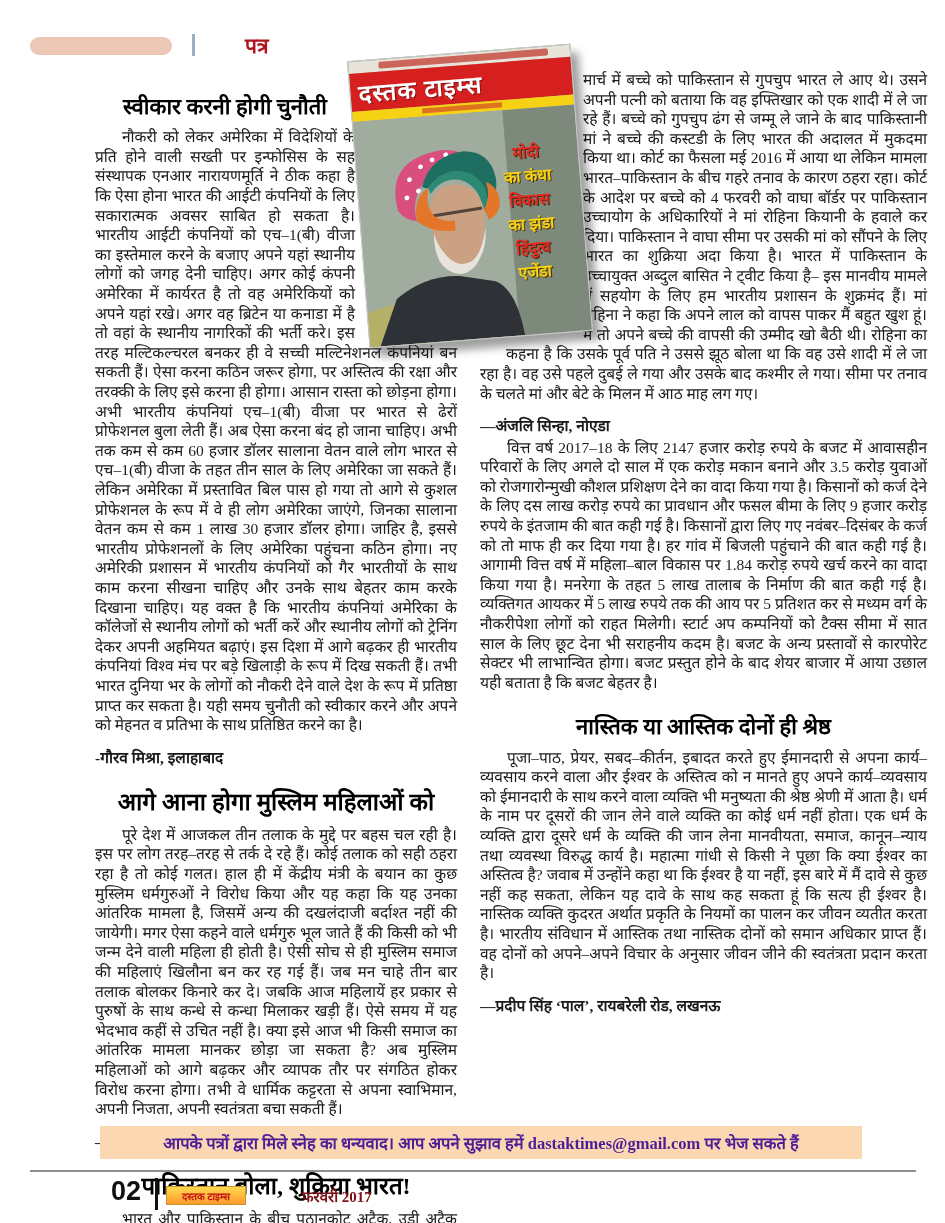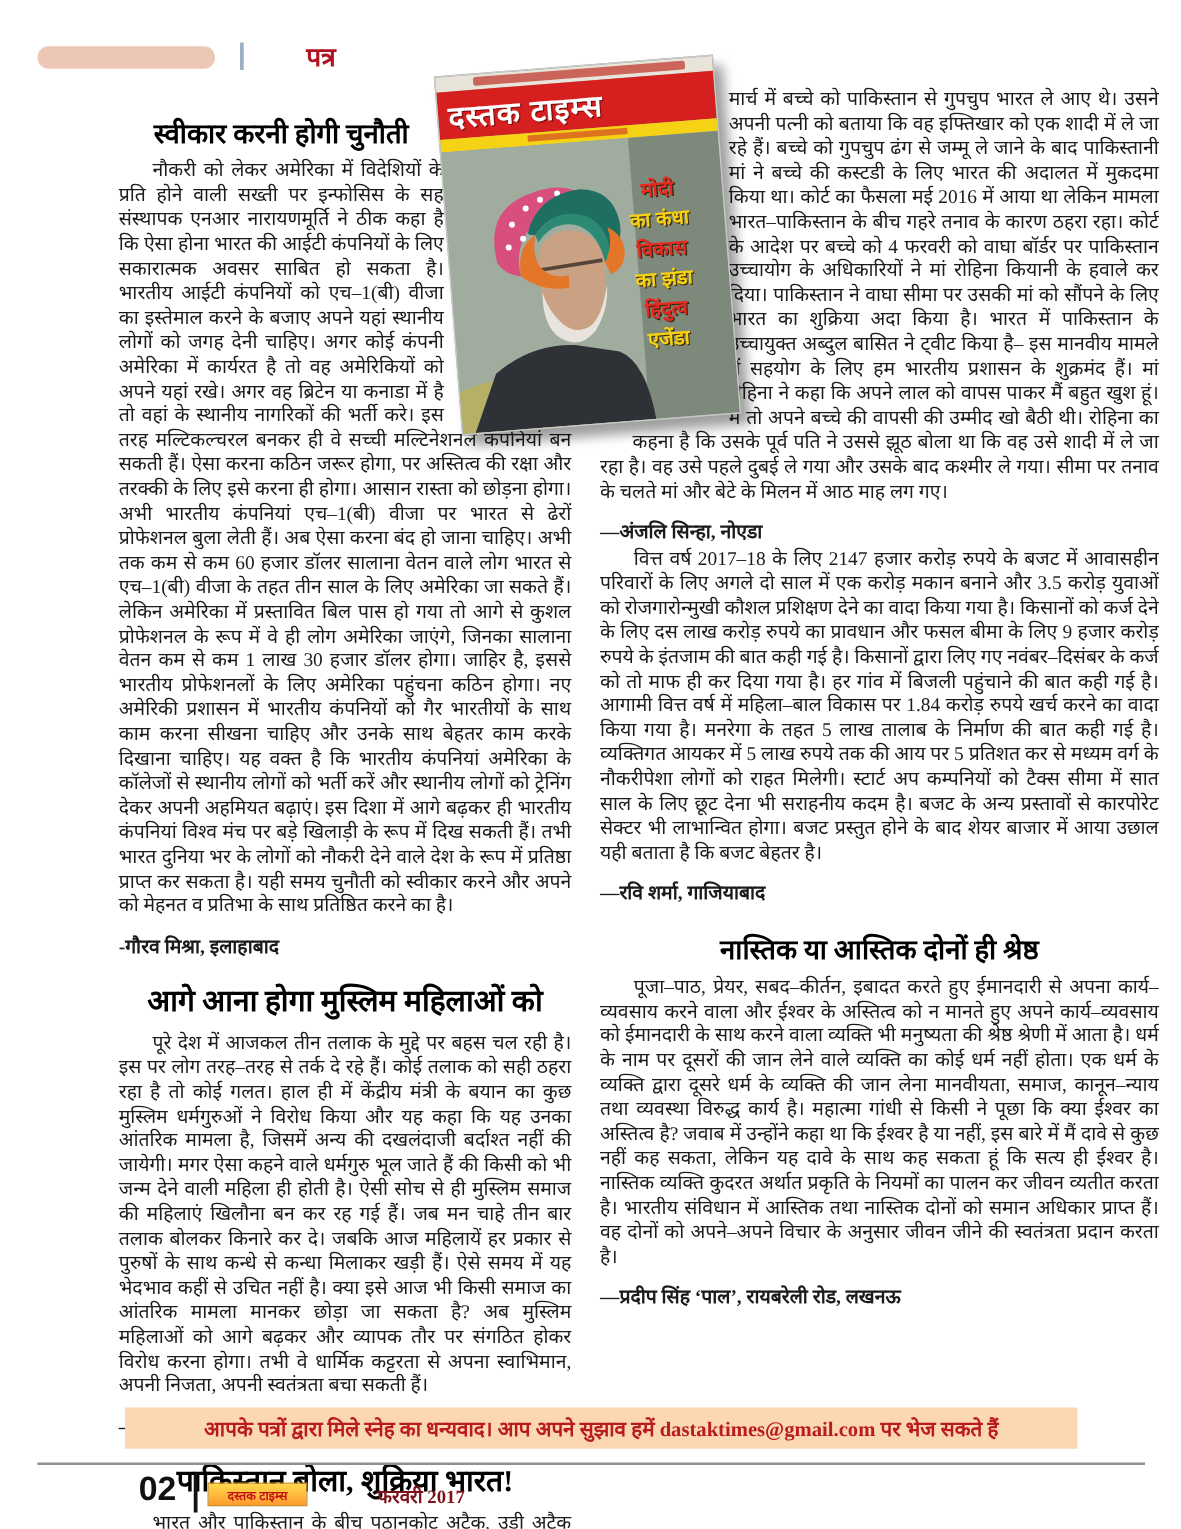--- a/index.html
+++ b/index.html
@@ -46,21 +46,21 @@
   .mast-strip-txt{position:absolute;left:70px;top:2px;width:80px;height:5px;background:#cf3326;opacity:.6;}
   .cov-art{position:absolute;left:0;top:60px;width:222px;height:226px;}
   .cov-headline{position:absolute;right:10px;top:92px;width:84px;text-align:center;
     font-family:"Liberation Sans","DejaVu Sans",sans-serif;
     font-weight:bold;font-size:16px;line-height:24px;}
   .cov-headline .red{color:#e52a21;text-shadow:1px 1px 0 #3a2a10;}
   .cov-headline .yellow{color:#f6d214;text-shadow:1px 1px 0 #4a3208;}
   
   .thanks{position:absolute;left:100px;top:1126px;width:762px;height:33px;background:#fbd7b2;
     display:flex;align-items:center;justify-content:center;
-    font-size:16.5px;font-weight:bold;color:#b91c1c;}
+    font-size:16.5px;font-weight:bold;color:#4c1d95;}
   
   .rule{position:absolute;left:30px;top:1170px;width:886px;height:2px;background:#8f8f8f;}
   .pageno{position:absolute;left:111px;top:1176px;font-family:"Liberation Sans","DejaVu Sans",sans-serif;
     font-size:27px;font-weight:900;color:#111;}
   .pagebar{position:absolute;left:155px;top:1178px;width:3px;height:32px;background:#111;}
   .mini-logo{position:absolute;left:166px;top:1186px;width:78px;height:17px;
     background:linear-gradient(180deg,#ffd94d 0%,#ffb53a 60%,#ff9a2e 100%);
     border:1px solid #c9922a;display:flex;align-items:center;justify-content:center;
     font-family:"Liberation Sans","DejaVu Sans",sans-serif;
     font-size:10px;font-weight:bold;color:#c31414;white-space:nowrap;overflow:hidden;}
@@ -84,21 +84,20 @@
   <h2 class="ltr t3">पाकिस्तान बोला, शुक्रिया भारत!</h2>
   <p class="body">भारत और पाकिस्तान के बीच पठानकोट अटैक, उड़ी अटैक और सर्जिकल स्ट्राइक के बाद गहरा तनाव का खामियाजा पांच साल के नन्हें इफ्तिखार को भुगतना पड़ा, जो 8 महीने बाद अपनी मां से मिल सका। इफ्तिखार के पिता जम्मू और मां पाकिस्तानी नागरिक हैं। पिता पिछले साल</p>
 </div>
 
 <div class="col col-right">
   <div class="spacer-l"></div>
   <div class="spacer-l2"></div>
   <p class="body no-indent">मार्च में बच्चे को पाकिस्तान से गुपचुप भारत ले आए थे। उसने अपनी पत्नी को बताया कि वह इफ्तिखार को एक शादी में ले जा रहे हैं। बच्चे को गुपचुप ढंग से जम्मू ले जाने के बाद पाकिस्तानी मां ने बच्चे की कस्टडी के लिए भारत की अदालत में मुकदमा किया था। कोर्ट का फैसला मई 2016 में आया था लेकिन मामला भारत–पाकिस्तान के बीच गहरे तनाव के कारण ठहरा रहा। कोर्ट के आदेश पर बच्चे को 4 फरवरी को वाघा बॉर्डर पर पाकिस्तान उच्चायोग के अधिकारियों ने मां रोहिना कियानी के हवाले कर दिया। पाकिस्तान ने वाघा सीमा पर उसकी मां को सौंपने के लिए भारत का शुक्रिया अदा किया है। भारत में पाकिस्तान के उच्चायुक्त अब्दुल बासित ने ट्वीट किया है– इस मानवीय मामले में सहयोग के लिए हम भारतीय प्रशासन के शुक्रमंद हैं। मां रोहिना ने कहा कि अपने लाल को वापस पाकर मैं बहुत खुश हूं। मैं तो अपने बच्चे की वापसी की उम्मीद खो बैठी थी। रोहिना का कहना है कि उसके पूर्व पति ने उससे झूठ बोला था कि वह उसे शादी में ले जा रहा है। वह उसे पहले दुबई ले गया और उसके बाद कश्मीर ले गया। सीमा पर तनाव के चलते मां और बेटे के मिलन में आठ माह लग गए।</p>
   <div class="sig pad">—अंजलि सिन्हा, नोएडा</div>
   <p class="body">वित्त वर्ष 2017–18 के लिए 2147 हजार करोड़ रुपये के बजट में आवासहीन परिवारों के लिए अगले दो साल में एक करोड़ मकान बनाने और 3.5 करोड़ युवाओं को रोजगारोन्मुखी कौशल प्रशिक्षण देने का वादा किया गया है। किसानों को कर्ज देने के लिए दस लाख करोड़ रुपये का प्रावधान और फसल बीमा के लिए 9 हजार करोड़ रुपये के इंतजाम की बात कही गई है। किसानों द्वारा लिए गए नवंबर–दिसंबर के कर्ज को तो माफ ही कर दिया गया है। हर गांव में बिजली पहुंचाने की बात कही गई है। आगामी वित्त वर्ष में महिला–बाल विकास पर 1.84 करोड़  रुपये खर्च करने का वादा किया गया है। मनरेगा के तहत 5 लाख तालाब के निर्माण की बात कही गई है। व्यक्तिगत आयकर में 5 लाख रुपये तक की आय पर 5 प्रतिशत कर से मध्यम वर्ग के नौकरीपेशा लोगों को राहत मिलेगी। स्टार्ट अप कम्पनियों को टैक्स सीमा में सात साल के लिए छूट देना भी सराहनीय कदम है। बजट के अन्य प्रस्तावों से कारपोरेट सेक्टर भी लाभान्वित होगा। बजट प्रस्तुत होने के बाद शेयर बाजार में आया उछाल यही बताता है कि बजट बेहतर है।</p>
-  <div class="sig pad">—रवि शर्मा, गाजियाबाद</div>
   <h2 class="ltr t5">नास्तिक या आस्तिक दोनों ही श्रेष्ठ</h2>
   <p class="body">पूजा–पाठ, प्रेयर, सबद–कीर्तन, इबादत करते हुए ईमानदारी से अपना कार्य–व्यवसाय करने वाला और ईश्वर के अस्तित्व को न मानते हुए अपने कार्य–व्यवसाय को ईमानदारी के साथ करने वाला व्यक्ति भी मनुष्यता की श्रेष्ठ श्रेणी में आता है। धर्म के नाम पर दूसरों की जान लेने वाले व्यक्ति का कोई धर्म नहीं होता। एक धर्म के व्यक्ति द्वारा दूसरे धर्म के व्यक्ति की जान लेना मानवीयता, समाज, कानून–न्याय तथा व्यवस्था विरुद्ध कार्य है। महात्मा गांधी से किसी ने पूछा कि क्या ईश्वर का अस्तित्व है? जवाब में उन्होंने कहा था कि ईश्वर है या नहीं, इस बारे में मैं दावे से कुछ नहीं कह सकता, लेकिन यह दावे के साथ कह सकता हूं कि सत्य ही ईश्वर है। नास्तिक व्यक्ति कुदरत अर्थात प्रकृति के नियमों का पालन कर जीवन व्यतीत करता है। भारतीय संविधान में आस्तिक तथा नास्तिक दोनों को समान अधिकार प्राप्त हैं। वह दोनों को अपने–अपने विचार के अनुसार जीवन जीने की स्वतंत्रता प्रदान करता है।</p>
   <div class="sig pad">—प्रदीप सिंह ‘पाल’, रायबरेली रोड, लखनऊ</div>
 </div>
 
 <div class="cover">
   <div class="cov-top">
     <div class="cov-top-txt"></div>
   </div>
   <div class="masthead">

